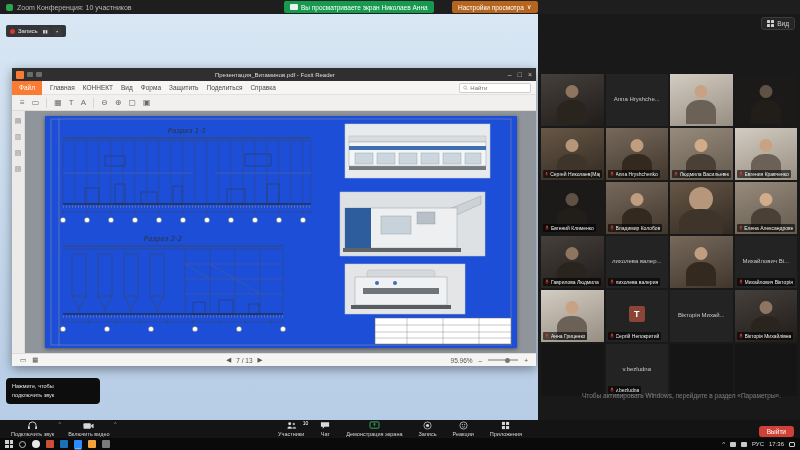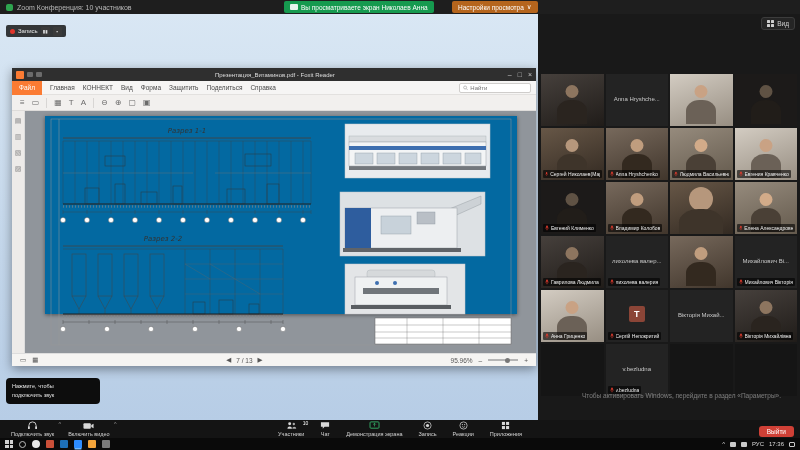--- a/index.html
+++ b/index.html
@@ -50,21 +50,21 @@
     border-radius:2px;display:flex;align-items:center;gap:2px;padding:0 3px}
   .search-box input{border:none;outline:none;width:100%;font-size:6px;color:#666;
     font-family:"Liberation Sans","DejaVu Sans",sans-serif}
   .pdf-toolbar{height:16px;background:#f2f0ee;border-bottom:1px solid #dedcda;display:flex;
     align-items:center;gap:7px;padding:0 8px;color:#6a6a6a;font-size:8px;flex:none}
   .tsep{width:1px;height:10px;background:#d8d6d4}
   .pdf-body{flex:1;display:flex;min-height:0}
   .pdf-sidebar{width:13px;background:#edebe9;border-right:1px solid #ddd;display:flex;
     flex-direction:column;align-items:center;gap:8px;padding-top:6px;color:#8a8a8a;font-size:7px;flex:none}
   .pdf-canvas{flex:1;background:#90959b;display:flex;justify-content:center;padding-top:5px;overflow:hidden}
-  .page{width:472px;height:198px;background:#0369a1;box-shadow:0 1px 4px rgba(0,0,0,.45)}
+  .page{width:472px;height:232px;background:#1d4ed8;box-shadow:0 1px 4px rgba(0,0,0,.45)}
   .page svg text{font-family:"DejaVu Sans",sans-serif}
   .pdf-status{height:13px;background:#f5f4f2;border-top:1px solid #ddd;display:flex;align-items:center;
     padding:0 8px;gap:6px;font-size:6.5px;color:#555;flex:none}
   .pdf-status .mid{margin:0 auto;display:flex;gap:5px;align-items:center}
   .slider{width:30px;height:2px;background:#b5b5b5;position:relative}
   .slider i{position:absolute;left:55%;top:-1.5px;width:5px;height:5px;border-radius:50%;background:#777}
 
   
   .gallery{position:absolute;left:538px;top:14px;width:262px;height:406px;background:#191919;
     padding:60px 3px 0 3px;overflow:hidden}

